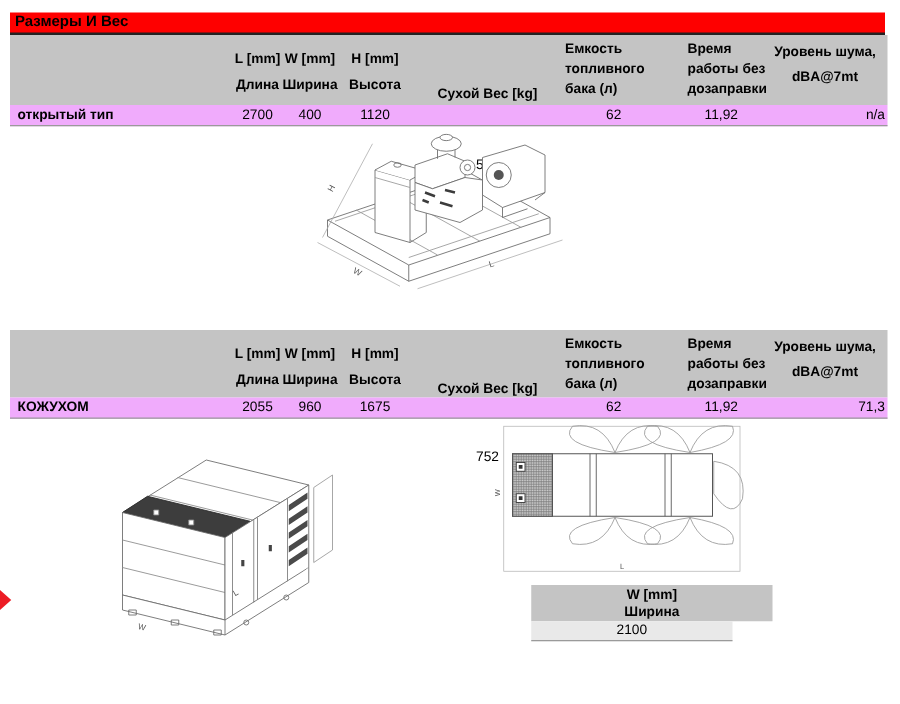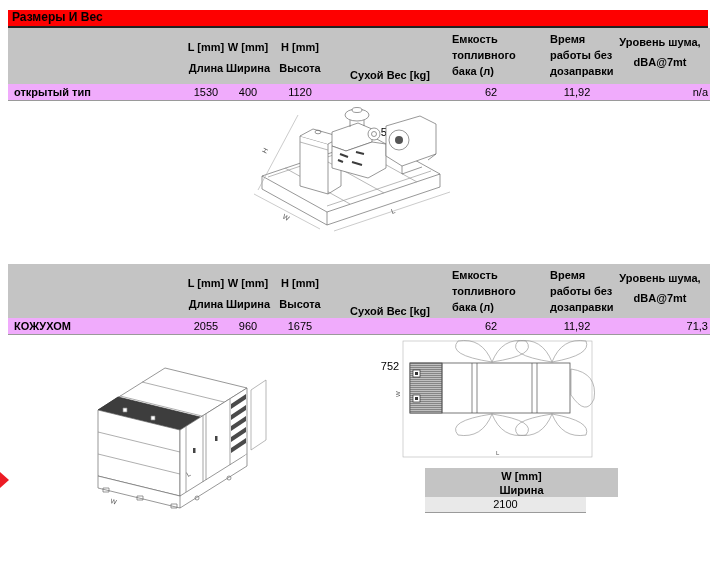--- a/index.html
+++ b/index.html
@@ -95,21 +95,21 @@
       <div class="hl">дозаправки</div>
     </div>
     <div class="hc hcN colNoise">
       <div class="hl">Уровень шума,</div>
       <div class="hl ln2">dBA@7mt</div>
     </div>
   </div>
 
   <div class="trow r1">
     <div class="rlabel">открытый тип</div>
-    <div class="rcell colLr">1530</div>
+    <div class="rcell colLr">2700</div>
     <div class="rcell colWr">400</div>
     <div class="rcell colHr">1120</div>
     <div class="rcell colDryr">560</div>
     <div class="rcell colTankr">62</div>
     <div class="rcell colTimer">11,92</div>
     <div class="rcell colNoiser">n/a</div>
   </div>
 
   <svg class="tech" style="left:250px;top:102px" width="220" height="148" viewBox="0 0 220 148">
     <g stroke="#6b6b6b" stroke-width="0.7" fill="none" stroke-linejoin="round">

